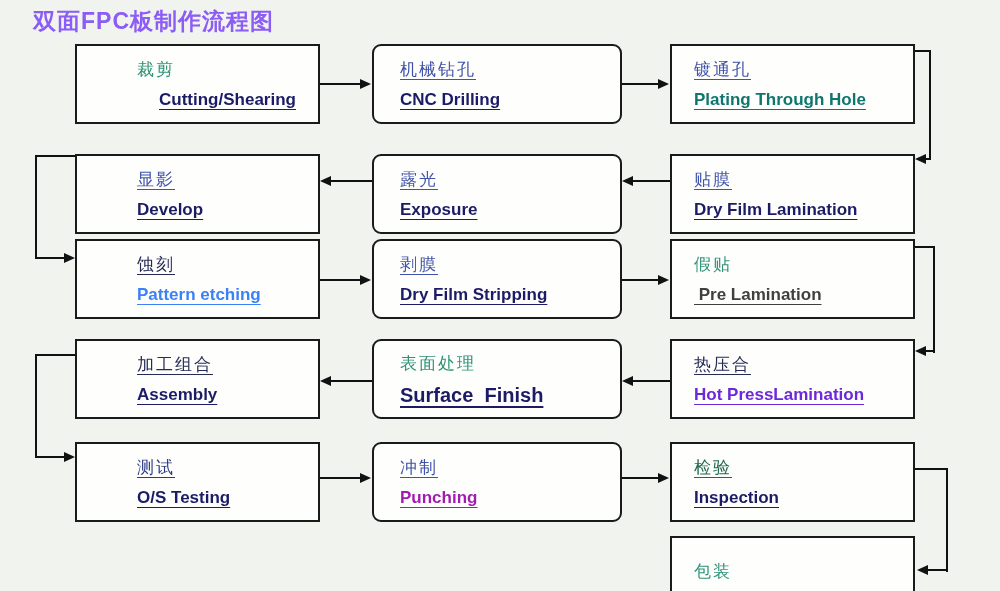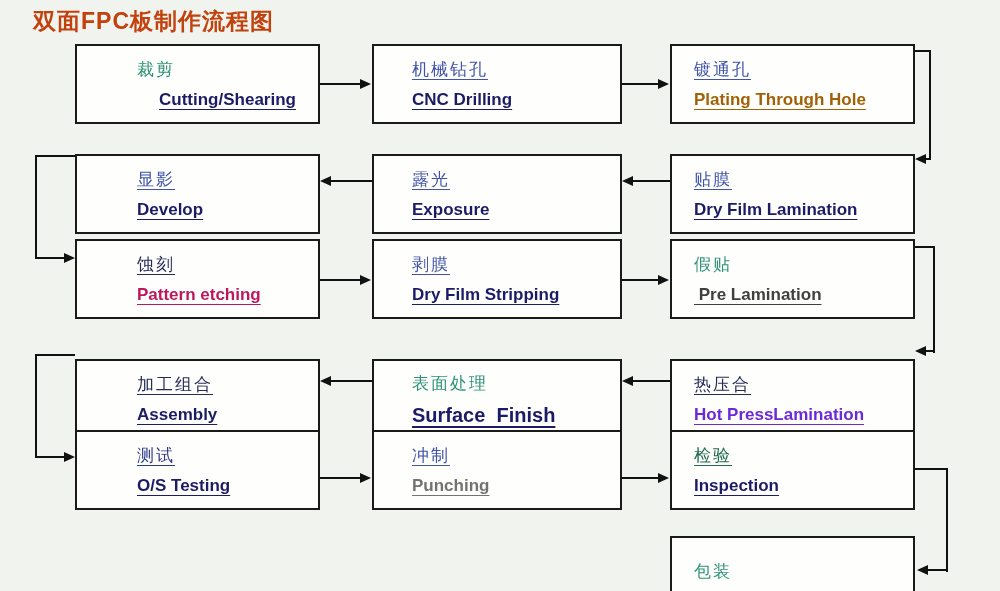--- a/index.html
+++ b/index.html
@@ -18,23 +18,23 @@
     position:absolute;left:33px;top:6px;
     font-size:23px;font-weight:bold;letter-spacing:1px;
     color:#141c2e;
   }
   .box{
     position:absolute;height:80px;width:245px;
     background:var(--boxbg);border:2px solid var(--border);
     display:flex;flex-direction:column;justify-content:center;
   }
   .c1{left:75px;width:245px;padding-left:60px;}
-  .c2{left:372px;width:250px;padding-left:38px;}
+  .c2{left:372px;width:250px;padding-left:26px;border-radius:9px;}
   .c3{left:670px;width:245px;padding-left:22px;}
-  .r1{top:44px;}.r2{top:154px;}.r3{top:239px;}.r4{top:359px;}.r5{top:430px;}.r6{top:536px;}
+  .r1{top:44px;}.r2{top:154px;}.r3{top:239px;}.r4{top:339px;}.r5{top:442px;}.r6{top:536px;}
   .cn{
     font-size:17px;letter-spacing:2px;white-space:pre;
     text-decoration:underline;text-underline-offset:4px;
     margin-bottom:9px;
   }
   .cn.no-underline{text-decoration:none;}
   .en{
     font-size:17px;font-weight:bold;white-space:pre;
     text-decoration:underline;text-underline-offset:4px;
   }
@@ -43,51 +43,51 @@
   .vl{position:absolute;width:2px;background:var(--line);}
   .ah{position:absolute;width:0;height:0;border-top:5px solid transparent;border-bottom:5px solid transparent;}
   .ah.right{border-left:11px solid var(--line);}
   .ah.left{border-right:11px solid var(--line);}
 </style>
 </head>
 <body>
 
 <div class="stage">
 
-  <div class="page-title" style="color: #c2410c;">双面FPC板制作流程图</div>
+  <div class="page-title" style="color: #8b5cf6;">双面FPC板制作流程图</div>
 
   <div class="box c1 r1">
     <span class="cn no-underline" style="color: rgb(46, 146, 119);">裁剪</span>
     <span class="en" style="color: rgb(27, 27, 102); text-align: center;">Cutting/Shearing</span>
   </div>
   <div class="box c2 r1">
     <span class="cn" style="color: rgb(64, 83, 168);">机械钻孔</span>
     <span class="en" style="color: rgb(27, 27, 102);">CNC Drilling</span>
   </div>
   <div class="box c3 r1">
     <span class="cn" style="color: rgb(64, 83, 168);">镀通孔</span>
-    <span class="en" style="color: #a16207;">Plating Through Hole</span>
+    <span class="en" style="color: #0f766e;">Plating Through Hole</span>
   </div>
 
   <div class="box c1 r2">
     <span class="cn" style="color: rgb(64, 83, 168);">显影</span>
     <span class="en" style="color: rgb(27, 27, 102);">Develop</span>
   </div>
   <div class="box c2 r2">
     <span class="cn" style="color: rgb(64, 83, 168);">露光</span>
     <span class="en" style="color: rgb(27, 27, 102);">Exposure</span>
   </div>
   <div class="box c3 r2">
     <span class="cn" style="color: rgb(64, 83, 168);">贴膜</span>
     <span class="en" style="color: rgb(27, 27, 102);">Dry Film Lamination</span>
   </div>
 
   <div class="box c1 r3">
     <span class="cn" style="color: rgb(38, 43, 86);">蚀刻</span>
-    <span class="en" style="color: #be185d;">Pattern etching</span>
+    <span class="en" style="color: #3b82f6;">Pattern etching</span>
   </div>
   <div class="box c2 r3">
     <span class="cn" style="color: rgb(64, 83, 168);">剥膜</span>
     <span class="en" style="color: rgb(27, 27, 102);">Dry Film Stripping</span>
   </div>
   <div class="box c3 r3">
     <span class="cn no-underline" style="color: rgb(46, 146, 119);">假贴</span>
     <span class="en" style="color: #404040;"> Pre Lamination</span>
   </div>
 
@@ -103,21 +103,21 @@
     <span class="cn" style="color: rgb(38, 43, 86);">热压合</span>
     <span class="en" style="color: #6d28d9;">Hot PressLamination</span>
   </div>
 
   <div class="box c1 r5">
     <span class="cn" style="color: rgb(44, 58, 133);">测试</span>
     <span class="en" style="color: rgb(27, 27, 102);">O/S Testing</span>
   </div>
   <div class="box c2 r5">
     <span class="cn" style="color: rgb(64, 83, 168);">冲制</span>
-    <span class="en" style="color: #737373;">Punching</span>
+    <span class="en" style="color: #a21caf;">Punching</span>
   </div>
   <div class="box c3 r5">
     <span class="cn" style="color: rgb(32, 106, 82);">检验</span>
     <span class="en" style="color: rgb(27, 27, 102);">Inspection</span>
   </div>
 
   <div class="box c3 r6">
     <span class="cn no-underline" style="color: rgb(46, 146, 119);">包装</span>
   </div>
 

